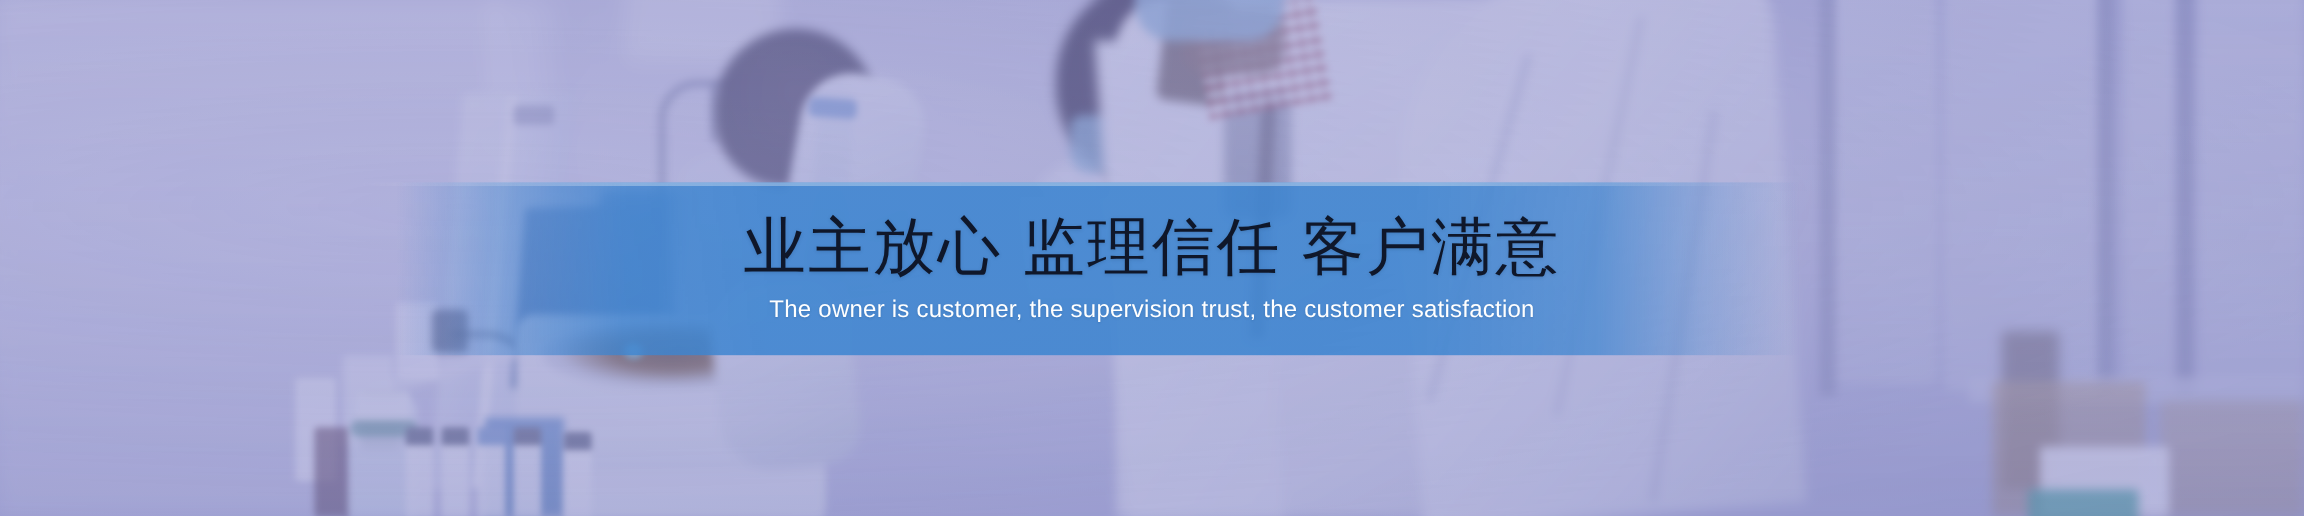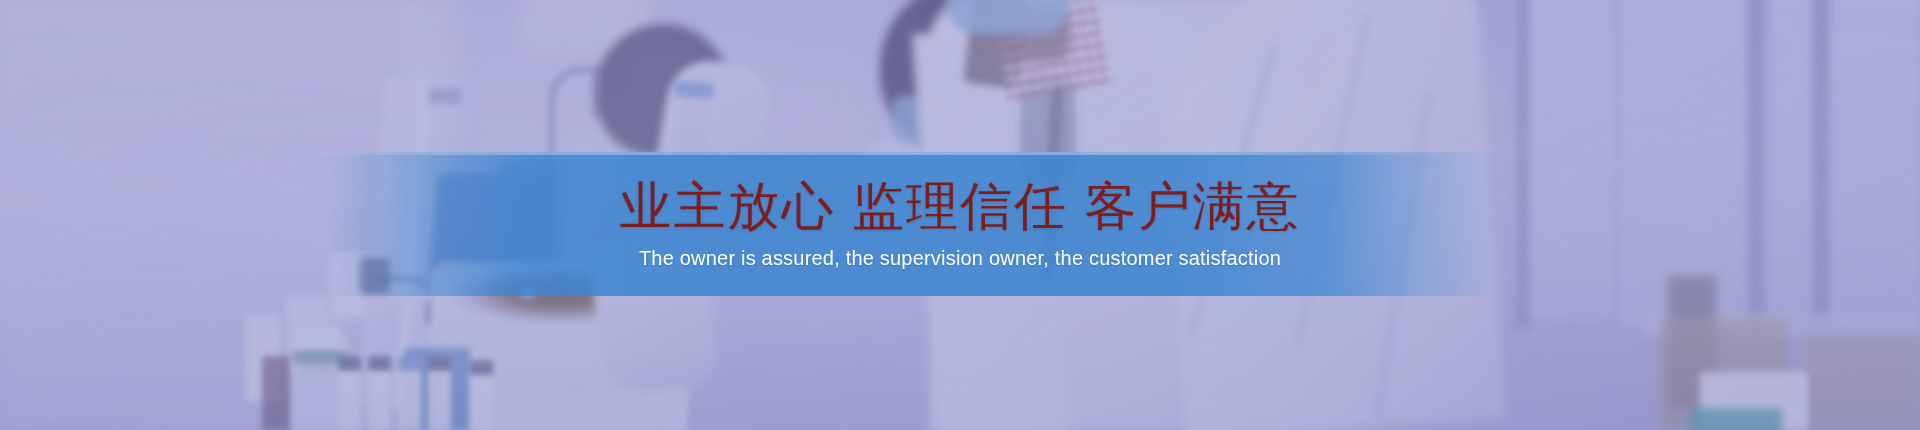--- a/index.html
+++ b/index.html
@@ -618,21 +618,21 @@
     top: 152px;
     width: 1920px;
     height: 144px;
     display: flex;
     flex-direction: column;
     align-items: center;
     justify-content: center;
   }
 
   .headline {
-    color: #7f1d1d;
+    color: #0f172a;
     font-size: 52px;
     line-height: 1;
     letter-spacing: 2px;
     font-weight: 400;
     white-space: nowrap;
     margin: 0 0 16px 0;
     text-shadow: 0 1px 3px rgba(20,50,90,.22);
   }
 
   .subline {
@@ -738,16 +738,16 @@
     <div class="photo-soften"></div>
     <div class="photo-grade"></div>
     <div class="photo-tint"></div>
   </div>
 
   <div class="band"></div>
   <div class="band-topline"></div>
 
   <div class="text-wrap">
     <div class="headline">业主放心 监理信任  客户满意</div>
-    <div class="subline">The owner is assured, the supervision owner, the customer satisfaction</div>
+    <div class="subline">The owner is customer, the supervision trust, the customer satisfaction</div>
   </div>
 
 </div>
 
 </body></html>

